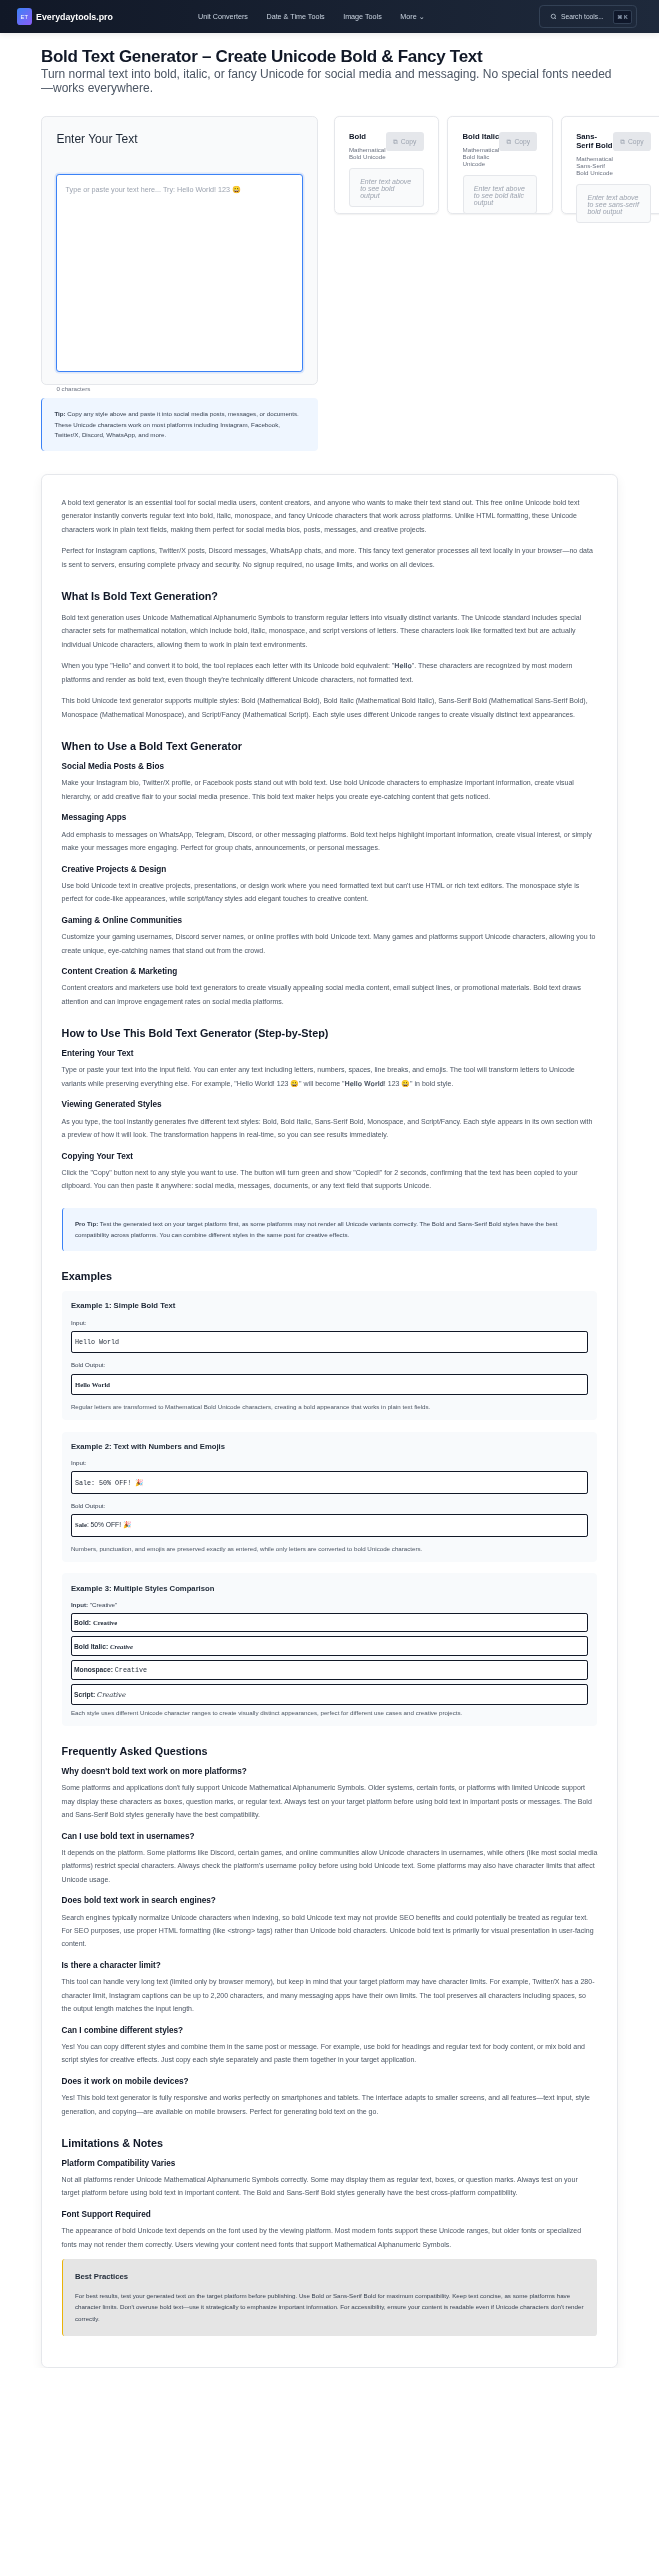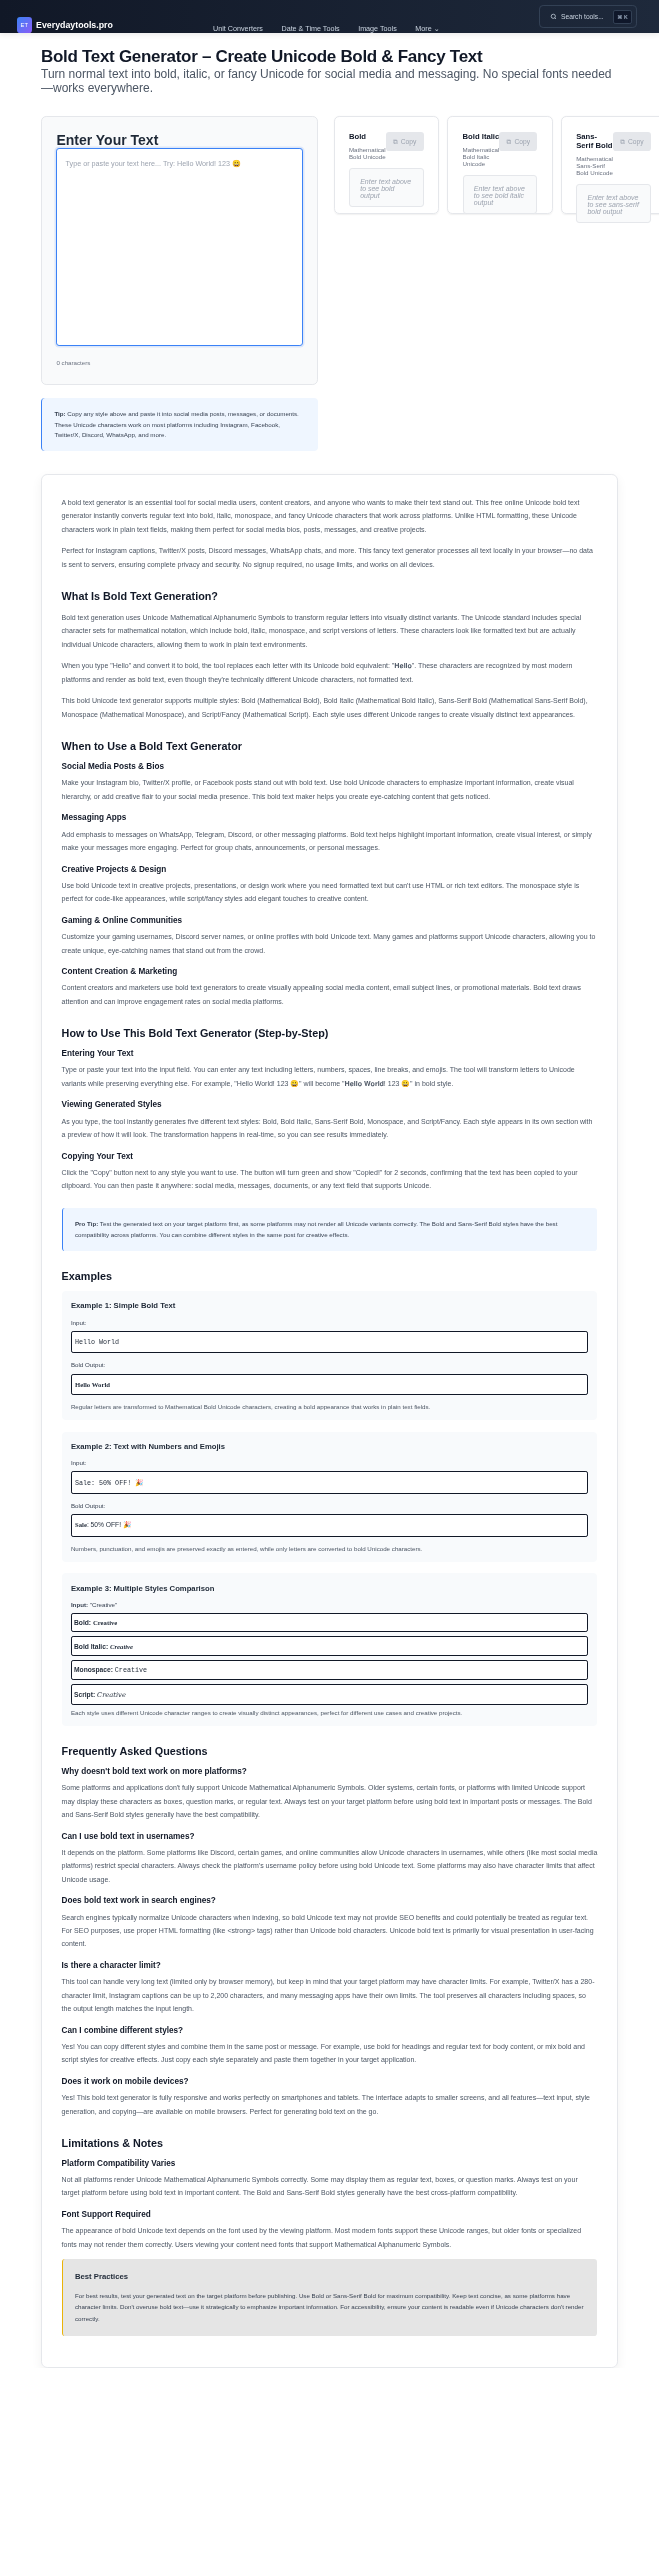--- a/index.html
+++ b/index.html
@@ -1,31 +1,31 @@
 <!DOCTYPE html>
 <html style="font-size:8.2px"><head>
 <meta charset="utf-8">
 <style>
 *{box-sizing:border-box;margin:0;padding:0}
 body{font-family:"Liberation Sans",sans-serif;color:#1f2937;background:#fff;width:659px}
-.hdr{height:33px;background:linear-gradient(90deg,#111827,#1e293b);display:flex;align-items:flex-end;padding:0 16.5px;position:relative;box-shadow:0 2.1px 5.2px rgba(0,0,0,.08)}
+.hdr{height:33px;background:linear-gradient(90deg,#111827,#1e293b);display:flex;align-items:center;padding:0 16.5px;position:relative;box-shadow:0 2.1px 5.2px rgba(0,0,0,.08)}
 .logo{display:flex;align-items:center;gap:4.1px}
 .logo-badge{width:15.5px;height:16.5px;border-radius:3.1px;background:linear-gradient(135deg,#3b82f6,#8b5cf6);color:#fff;font-size:5.7px;display:flex;align-items:center;justify-content:center}
 .logo-text{color:#fff;font-weight:700;font-size:8.8px}
-.nav{position:absolute;left:213px;display:flex;gap:18.5px}
+.nav{position:absolute;left:198px;display:flex;gap:18.5px}
 .nav span{color:#cbd5e1;font-size:7.2px}
 .search{position:absolute;right:21.6px;top:5.2px;width:98px;height:23px;border:0.5px solid #334155;border-radius:4.1px;display:flex;align-items:center;padding:0 4.1px 0 9.3px;gap:4.1px;color:#cbd5e1;font-size:6.7px}
 .kbd{margin-left:auto;background:#0f172a;border:0.5px solid #334155;border-radius:2.1px;padding:3.1px 3.6px;font-size:5.2px;color:#94a3b8;font-weight:700}
 .wrap{width:577px;margin:0 auto}
 h1{font-size:17px;font-weight:700;color:#111827;margin-top:14.4px;letter-spacing:-0.3px}
 .sub{font-size:12px;color:#4b5563;margin-top:0}
 .tool{display:grid;grid-template-columns:277px 1fr;gap:15.5px;margin-top:20.6px}
 .incard{background:#f9fafb;border:0.5px solid #e5e7eb;border-radius:5.2px;padding:15.5px 14.4px 12.4px;height:269px}
-.inlbl{font-weight:700;font-size:14px}
-textarea{width:100%;height:198px;margin-top:0;border:1px solid #3b82f6;border-radius:3.1px;padding:9.3px 8.2px;font-family:"Liberation Sans",sans-serif;font-size:7.2px;resize:none;box-shadow:0 0 0 1.5px rgba(59,130,246,.15);background:#fff;color:#111}
+.inlbl{font-weight:400;font-size:12px}
+textarea{width:100%;height:198px;margin-top:28px;border:1px solid #3b82f6;border-radius:3.1px;padding:9.3px 8.2px;font-family:"Liberation Sans",sans-serif;font-size:7.2px;resize:none;box-shadow:0 0 0 1.5px rgba(59,130,246,.15);background:#fff;color:#111}
 textarea::placeholder{color:#9ca3af}
 .cc{font-size:6.2px;color:#6b7280;margin-top:10.3px}
 .outs{display:flex;flex-direction:row;gap:8.2px}
 .ocard{border:0.5px solid #e5e7eb;border-radius:5.2px;padding:15.5px 14.4px 12.4px;box-shadow:0 0.5px 1.5px rgba(0,0,0,.06);height:98px}
 .ohead{display:flex;justify-content:space-between;align-items:flex-start}
 .otitle{font-weight:700;font-size:7.7px;color:#111827}
 .osub{font-size:6.2px;color:#6b7280;margin-top:4.1px}
 .copy{background:#e5e7eb;border:none;border-radius:3.1px;padding:5.2px 7.2px;color:#9ca3af;font-size:6.7px;display:flex;gap:3.1px;align-items:center;font-family:"Liberation Sans",sans-serif}
 .obox{margin-top:8.2px;border:0.5px solid #e5e7eb;border-radius:3.1px;background:#f9fafb;height:39px;padding:9.3px 10.3px;font-style:italic;color:#9ca3af;font-size:7px}
 .tip{width:277px;margin-top:13px;background:#eff6ff;border-left:1.5px solid #3b82f6;border-radius:4.1px;padding:11.3px 12.4px;font-size:6.2px;color:#374151;line-height:10.3px}

